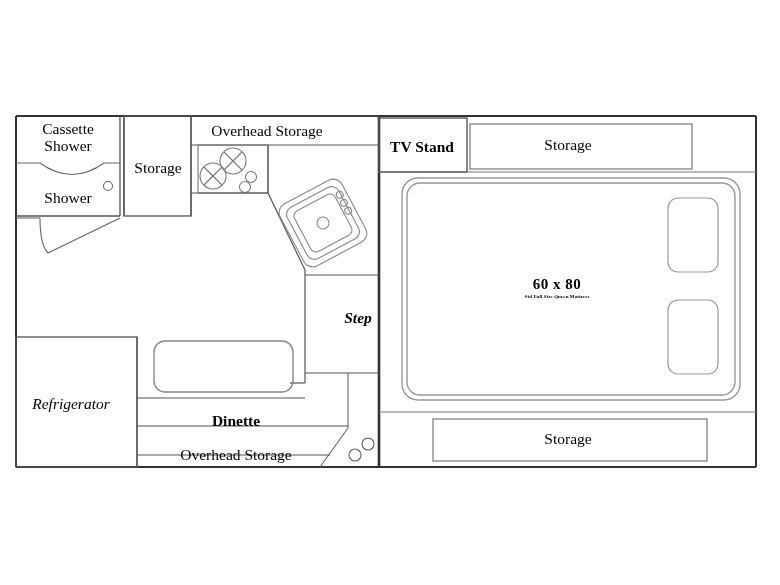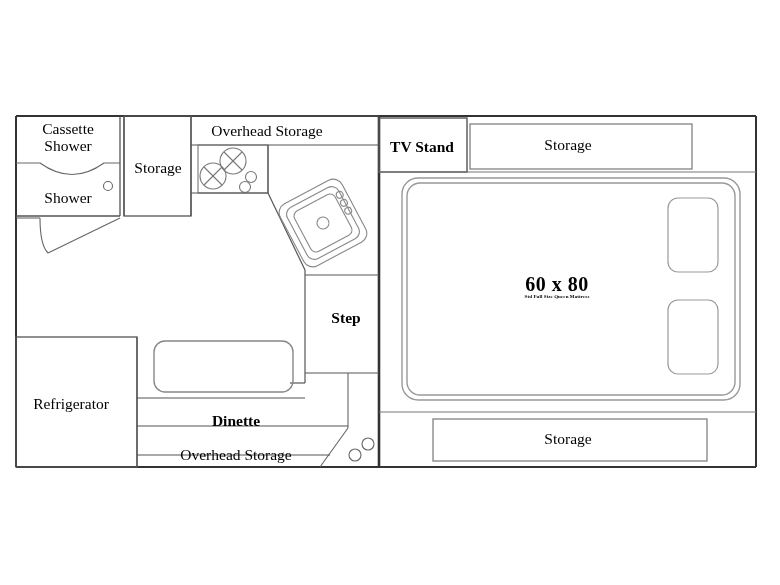--- a/index.html
+++ b/index.html
@@ -35,21 +35,21 @@
     text-align: center;
     line-height: 1.12;
     white-space: nowrap;
     font-weight: 400;
     user-select: none;
   }
   .lbl-center {
     transform: translate(-50%, -50%);
   }
   .size-main {
-    font-size: 20px;
+    font-size: 15px;
     font-weight: 700;
     letter-spacing: 0.5px;
   }
   .size-sub {
     font-size: 5px;
     font-weight: 700;
     letter-spacing: 0.1px;
   }
   .size-room {
     font-size: 15.5px;
@@ -206,23 +206,23 @@
     <div>Cassette</div>
     <div>Shower</div>
   </div>
 
   <div class="lbl lbl-center size-room" style="left:68px; top:198px;">Shower</div>
 
   <div class="lbl lbl-center size-room" style="left:158px; top:168px;">Storage</div>
 
   <div class="lbl lbl-center size-room" style="left:267px; top:131px;">Overhead Storage</div>
 
-  <div class="lbl lbl-center size-room-bold" style="left:346px; top:318px;">Step</div>
-
-  <div class="lbl lbl-center size-room" style="left:71px; top:404px;">Refrigerator</div>
+  <div class="lbl lbl-center size-room-bold" style="left:358px; top:318px;font-style:italic;">Step</div>
+
+  <div class="lbl lbl-center size-room" style="left:71px; top:404px;font-style:italic;">Refrigerator</div>
 
   <div class="lbl lbl-center size-room" style="left:236px; top:421px;font-weight:bold;">Dinette</div>
 
   <div class="lbl lbl-center size-room" style="left:236px; top:455px;">Overhead Storage</div>
 
   <div class="lbl lbl-center size-room-bold" style="left:422px; top:147px;">TV Stand</div>
 
   <div class="lbl lbl-center size-room" style="left:568px; top:145px;">Storage</div>
 
   <div class="lbl lbl-center size-room" style="left:568px; top:439px;">Storage</div>

